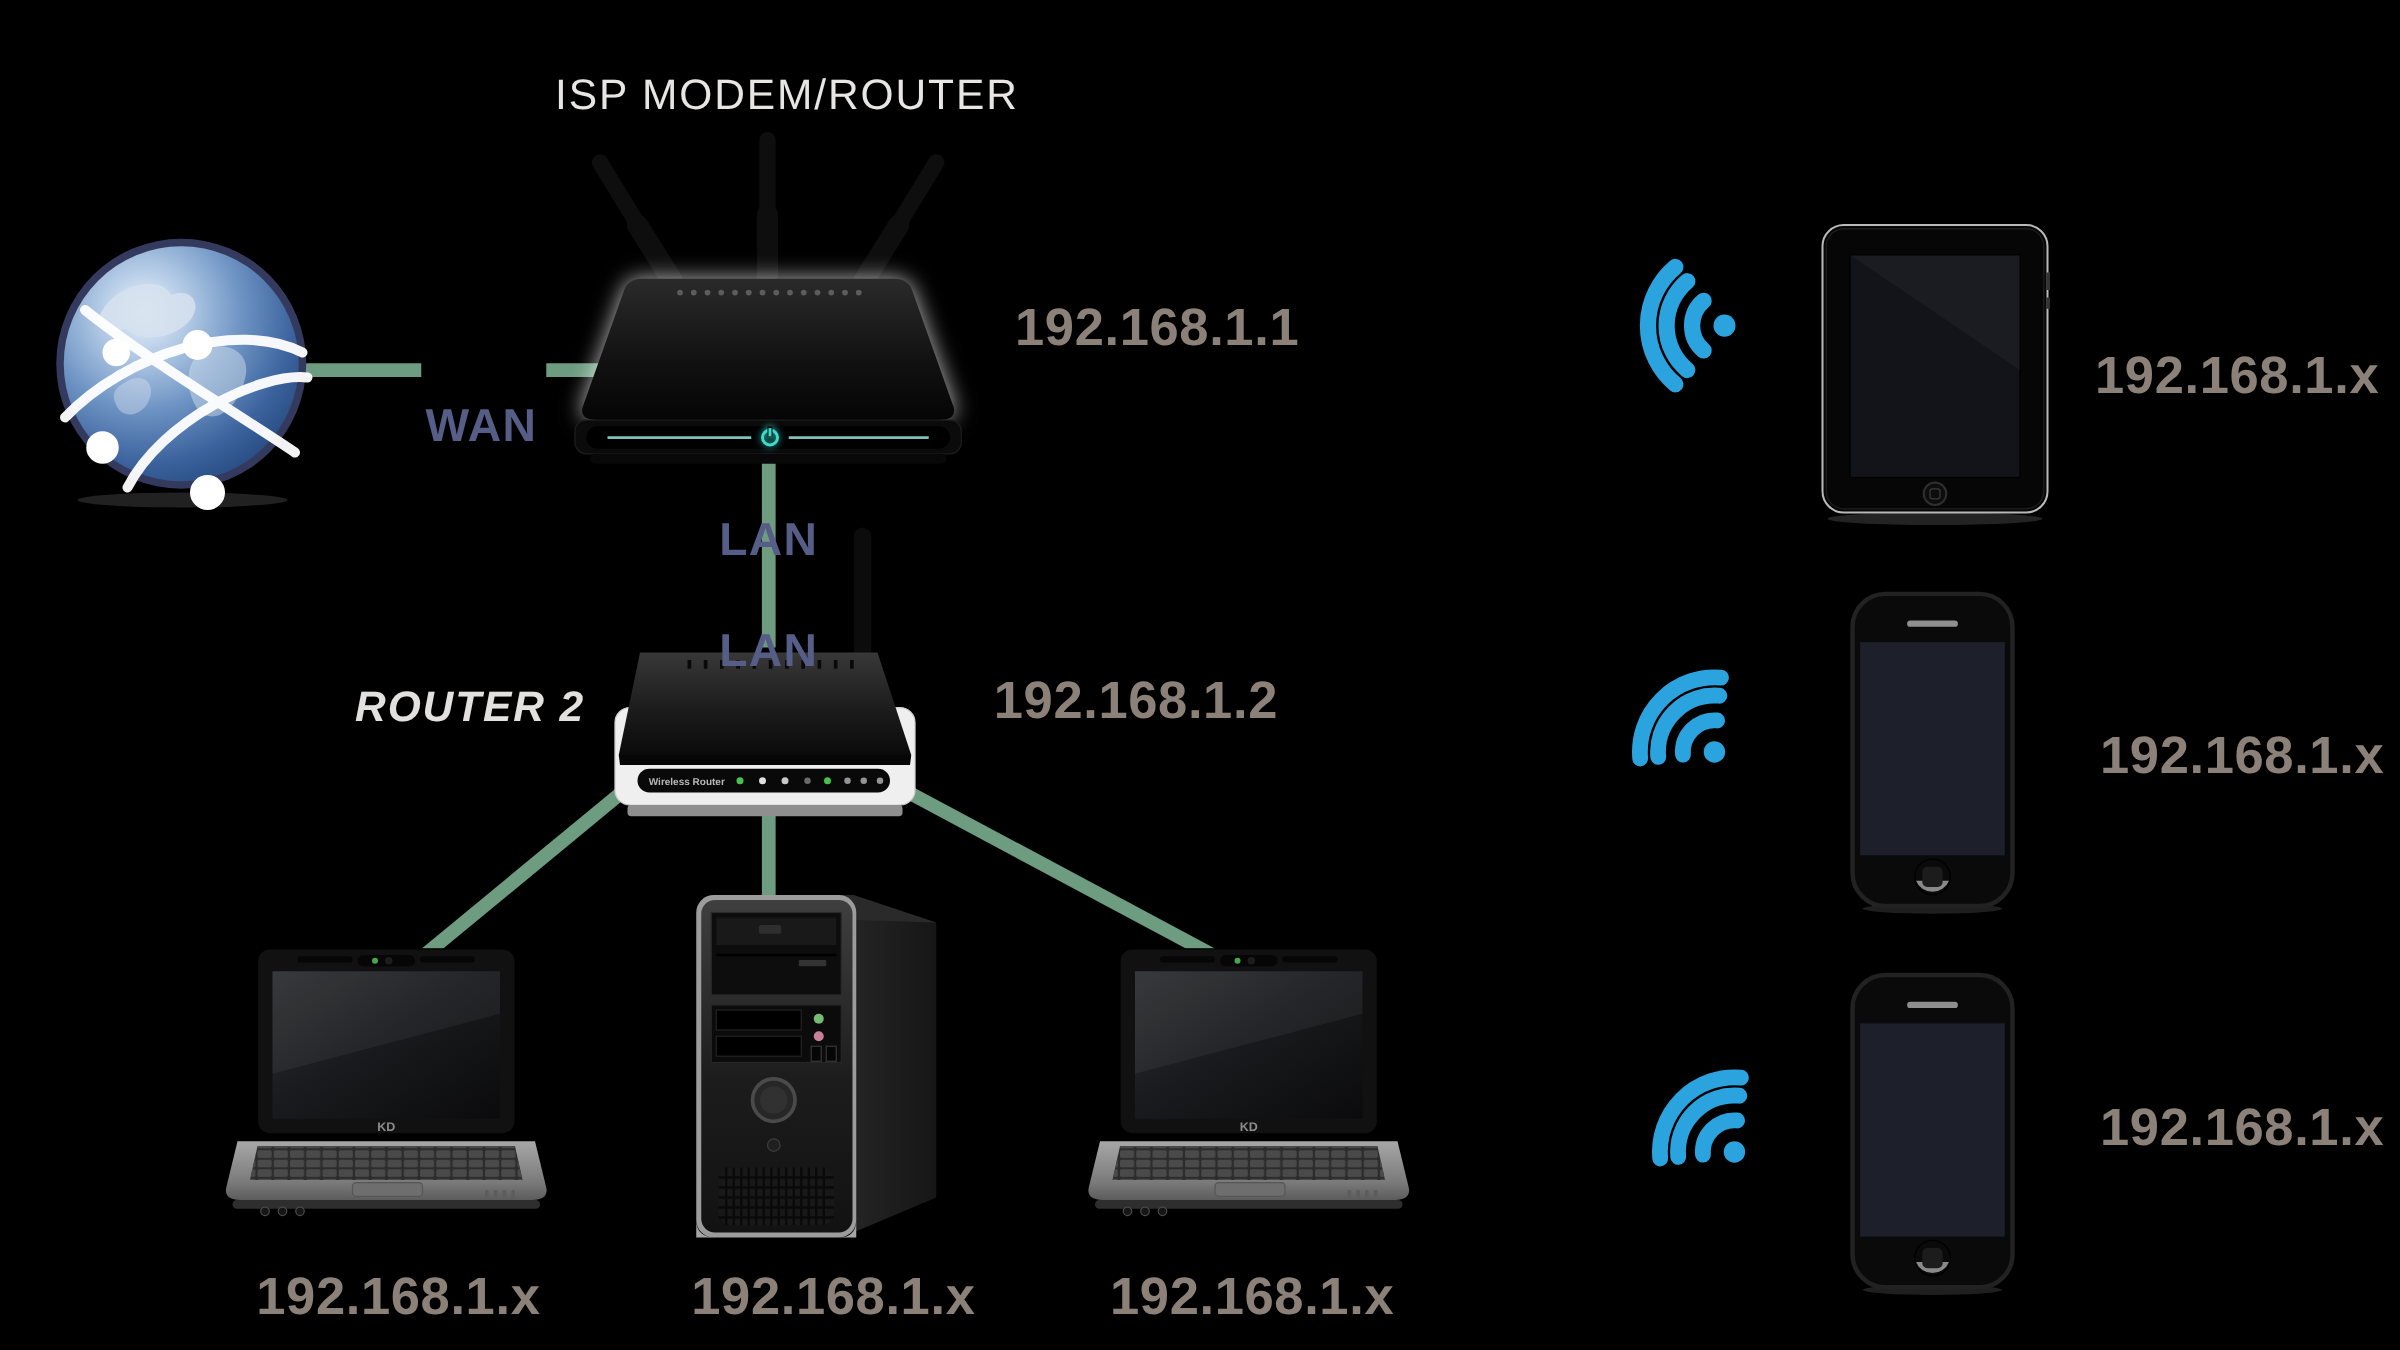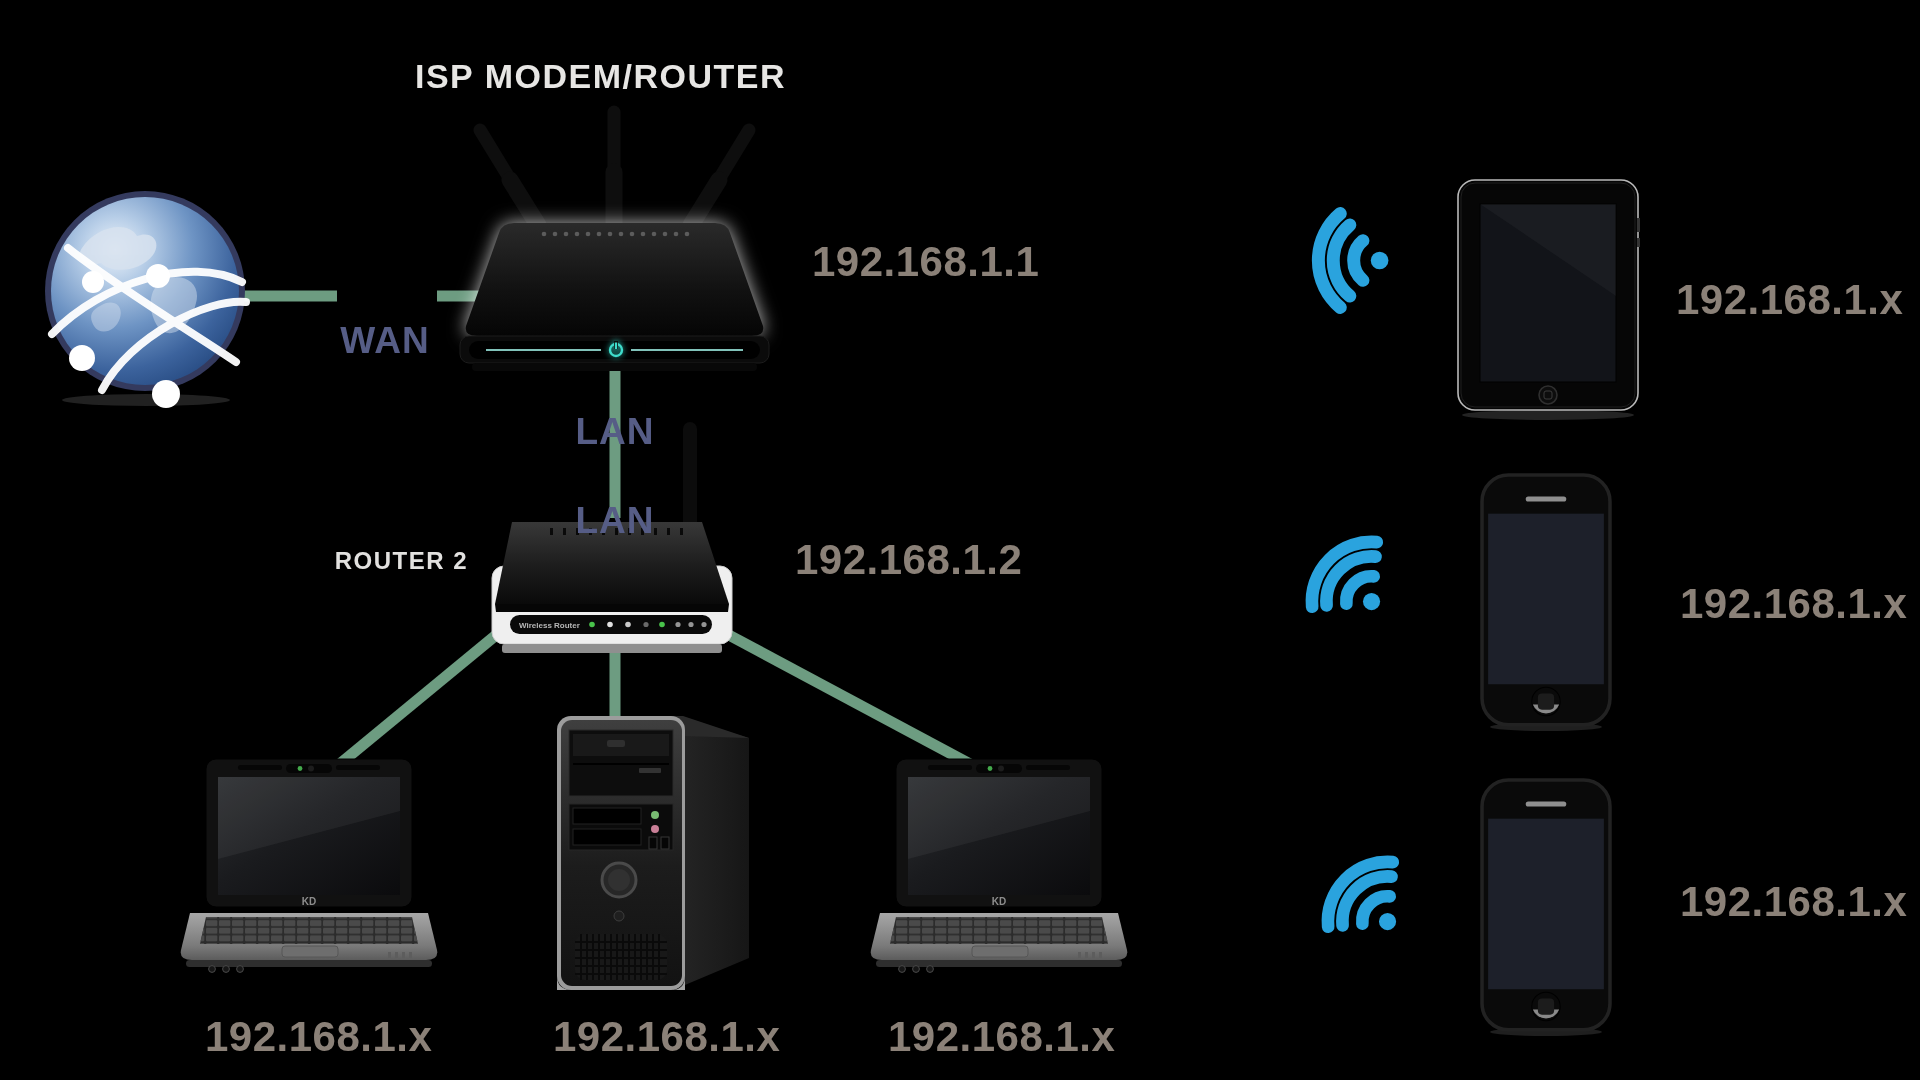--- a/index.html
+++ b/index.html
@@ -1,22 +1,22 @@
 <!DOCTYPE html>
 <html><head>
 <meta charset="utf-8">
 <style>
   html,body{margin:0;padding:0;background:#000;}
   #stage{position:relative;width:1920px;height:1080px;background:#000;overflow:hidden;
          font-family:"Liberation Sans",sans-serif;}
   .abs{position:absolute;}
   .z1{z-index:1}.z2{z-index:2}.z3{z-index:3}
   .lbl{white-space:nowrap;}
-  .lbl-title{font-weight:700;font-size:34px;color:#e7e6e4;letter-spacing:1.5px;text-align:left;}
-  .lbl-heading{font-weight:800;font-size:24px;color:#e2e1df;letter-spacing:1.5px;text-align:right;}
+  .lbl-title{font-weight:400;font-size:34px;color:#e7e6e4;letter-spacing:1.5px;text-align:right;}
+  .lbl-heading{font-weight:800;font-size:34px;color:#e2e1df;letter-spacing:1.5px;text-align:right;font-style:italic;}
   .lbl-net{font-weight:800;font-size:37px;color:#565d86;letter-spacing:1px;text-align:center;margin-top:48px;}
   .lbl-ip{font-weight:700;font-size:42px;color:#8b8178;letter-spacing:0.5px;}
   .ip-c{text-align:center;}
   svg{display:block;overflow:visible;}
 </style>
 </head>
 <body>
 
 <div id="stage">
 

